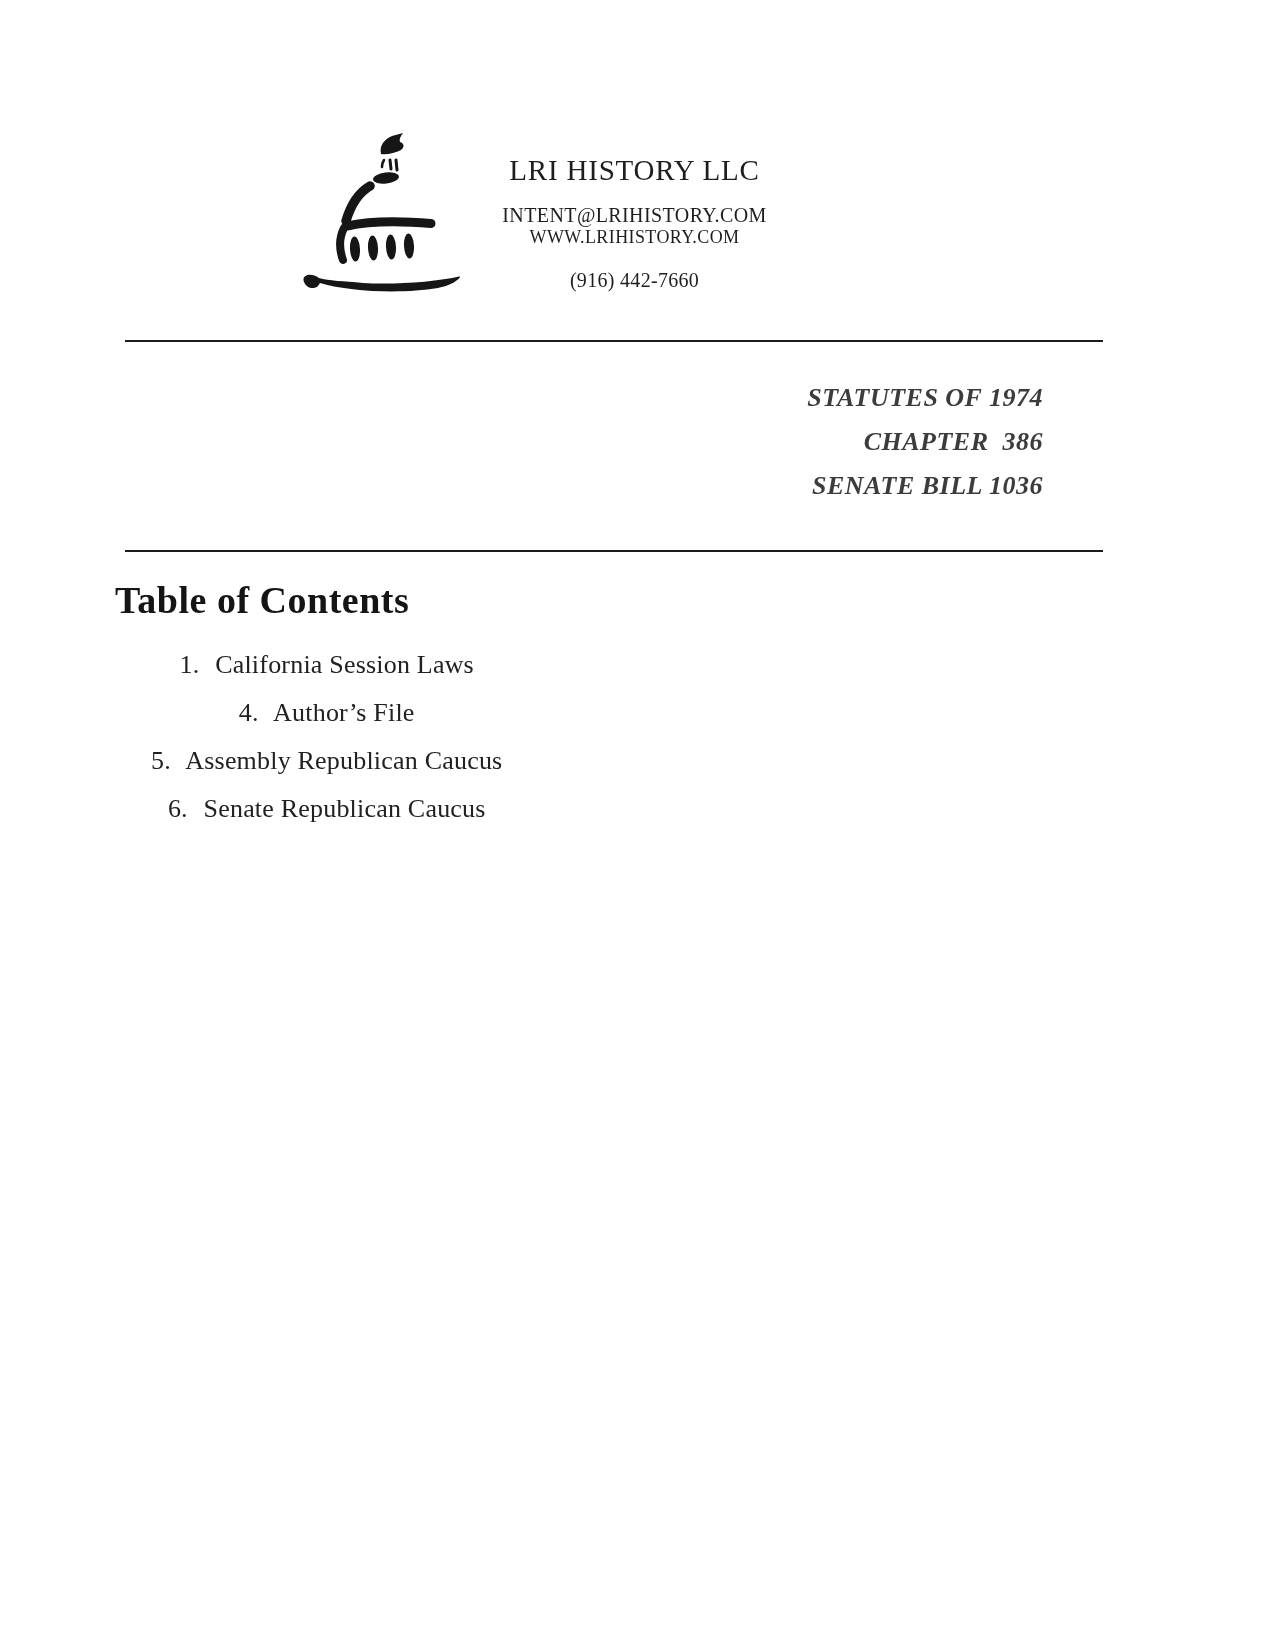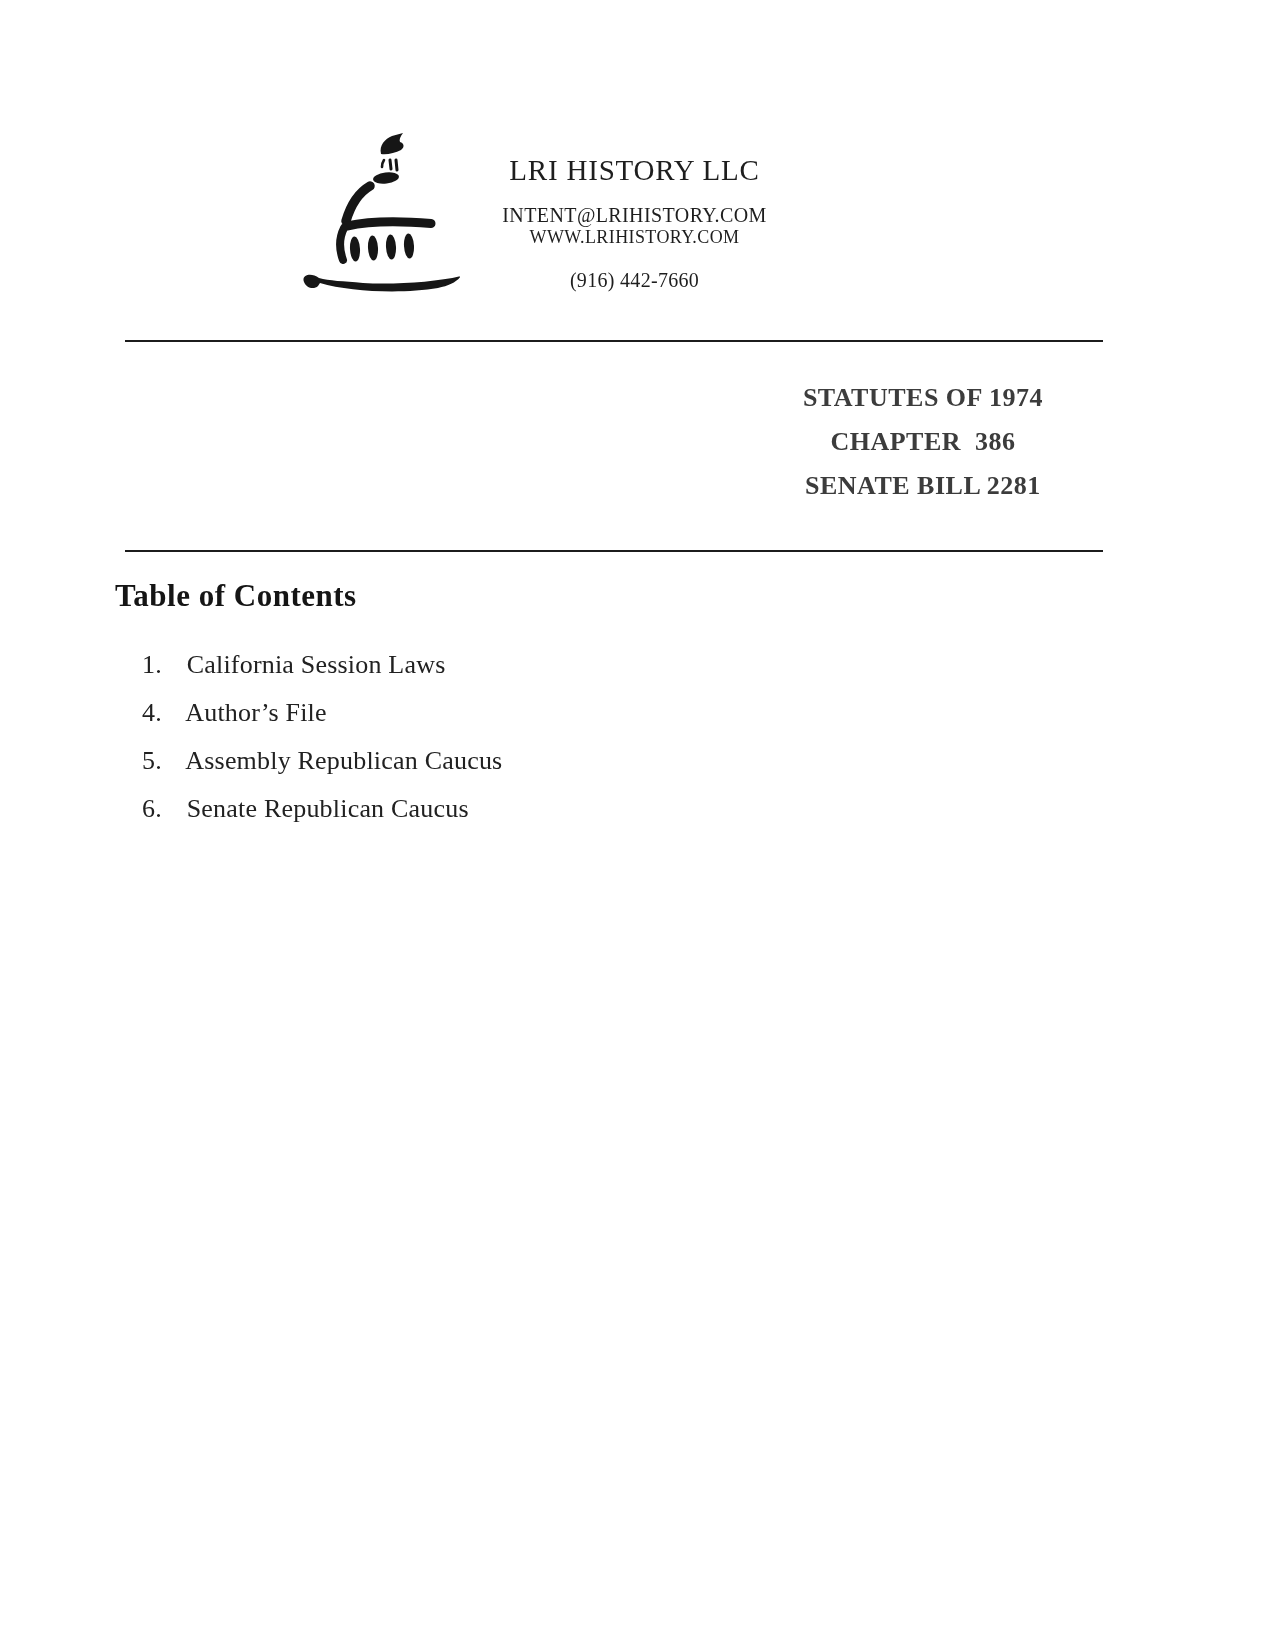--- a/index.html
+++ b/index.html
@@ -70,55 +70,57 @@
     background: #1c1c1c;
   }
   .rule-top { top: 340px; }
   .rule-mid { top: 550px; }
 
   
   .reference {
     position: absolute;
     right: 233px;
     top: 376px;
-    text-align: center;
+    text-align: right;
     font-weight: bold;
     color: #3c3c3c;
     font-size: 26px;
     line-height: 44px;
     letter-spacing: 0.5px;
+    font-style: italic;
   }
   .reference div { white-space: pre; }
 
   
   .toc-title {
     position: absolute;
     left: 115px;
     top: 578px;
     margin: 0;
-    font-size: 31px;
+    font-size: 38px;
     font-weight: bold;
     letter-spacing: 0.5px;
     color: #151515;
   }
   .toc-list {
     position: absolute;
     left: 142px;
     top: 641px;
     margin: 0;
     padding: 0;
     list-style: none;
     font-size: 26px;
     color: #212121;
     letter-spacing: 0.2px;
   }
   .toc-list li {
     height: 48px;
     line-height: 48px;
     white-space: nowrap;
+    text-align: center;
   }
   .toc-num {
     display: inline-block;
     width: 38px;
   }
 </style>
 </head>
 <body>
 
 <div class="page">
@@ -154,21 +156,21 @@
     <div class="contact-email">INTENT@LRIHISTORY.COM</div>
     <div class="contact-web">WWW.LRIHISTORY.COM</div>
     <div class="contact-phone">(916) 442-7660</div>
   </div>
 
   <div class="rule rule-top"></div>
 
   <div class="reference">
     <div>STATUTES OF 1974</div>
     <div>CHAPTER  386</div>
-    <div>SENATE BILL 2281</div>
+    <div>SENATE BILL 1036</div>
   </div>
 
   <div class="rule rule-mid"></div>
 
   <h1 class="toc-title">Table of Contents</h1>
 
   <ol class="toc-list">
     <li>
       <span class="toc-num">1.</span>
       <span>California Session Laws</span>

